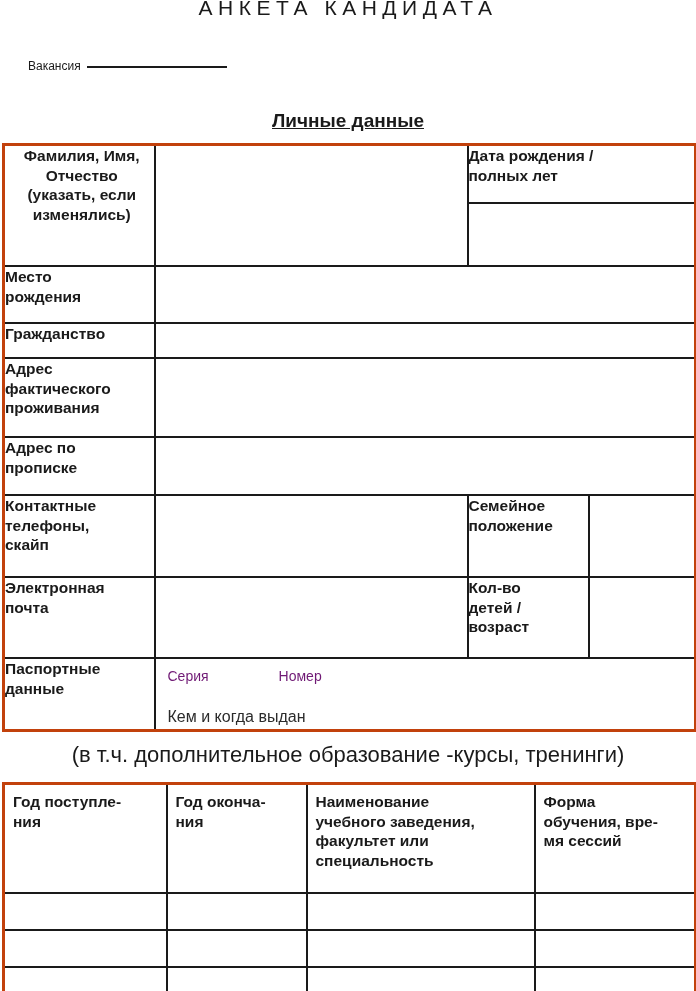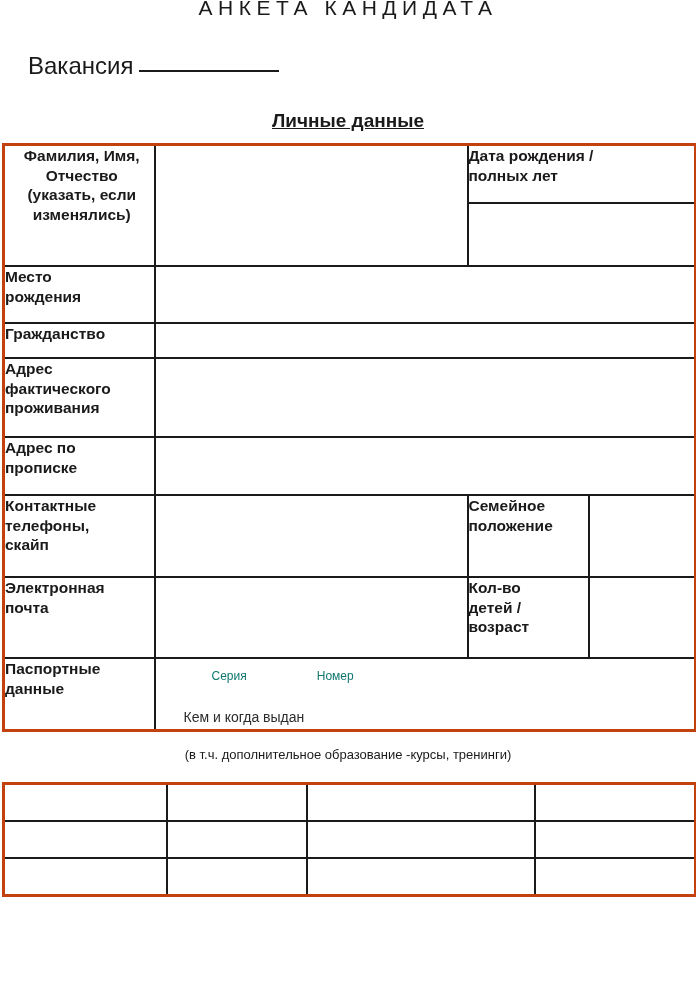--- a/index.html
+++ b/index.html
@@ -37,21 +37,21 @@
     white-space: nowrap;
   }
 
   
   .meta-line {
     position: absolute;
     top: 52px;
     left: 0;
     width: 696px;
     height: 28px;
-    font-size: 24px;
+    font-size: 12px;
     line-height: 28px;
     color: #1a1a1a;
     white-space: nowrap;
   }
   .meta-vacancy {
     position: absolute;
     left: 28px;
     top: 0;
   }
   .meta-date {
@@ -78,21 +78,21 @@
     font-weight: 700;
     line-height: 24px;
     color: #1a1a1a;
     text-decoration: underline;
   }
   .section-sub {
     position: absolute;
     left: 0;
     width: 696px;
     text-align: center;
-    font-size: 13px;
+    font-size: 22px;
     font-weight: 400;
     line-height: 22px;
     color: #1a1a1a;
   }
   #heading-personal  { top: 109px; }
   #heading-education { top: 718px; }
   #subheading-education { top: 744px; }
 
   
   .form-table {
@@ -120,34 +120,33 @@
 
   
   .passport-cell {
     position: relative;
     padding: 0;
   }
   .passport-row1 {
     position: absolute;
     top: 8px;
     left: 12px;
-    font-size: 12px;
+    font-size: 14px;
     font-weight: 400;
     line-height: 18px;
     white-space: nowrap;
-    color: #0f766e;
-    margin-left: 44px;
+    color: #701a75;
   }
   .passport-serial { display: inline-block; }
   .passport-number { display: inline-block; margin-left: 70px; }
   .passport-row2 {
     position: absolute;
     top: 49px;
-    left: 28px;
-    font-size: 14px;
+    left: 12px;
+    font-size: 16px;
     font-weight: 400;
     line-height: 18px;
     white-space: nowrap;
     color: #2b2b2b;
   }
 
   
   #table-personal {
     top: 143px;
     left: 2px;
@@ -251,20 +250,26 @@
 
   <table class="form-table" id="table-education">
     <colgroup>
       <col style="width:163px">
       <col style="width:140px">
       <col style="width:228px">
       <col style="width:161px">
     </colgroup>
     <tbody>
       <tr>
+        <td class="cell-head" style="height:94px;">Год поступле-<br>ния</td>
+        <td class="cell-head">Год оконча-<br>ния</td>
+        <td class="cell-head">Наименование<br>учебного заведения,<br>факультет или<br>специальность</td>
+        <td class="cell-head">Форма<br>обучения, вре-<br>мя сессий</td>
+      </tr>
+      <tr>
         <td class="cell-blank" style="height:35px;"></td>
         <td class="cell-blank"></td>
         <td class="cell-blank"></td>
         <td class="cell-blank"></td>
       </tr>
       <tr>
         <td class="cell-blank" style="height:35px;"></td>
         <td class="cell-blank"></td>
         <td class="cell-blank"></td>
         <td class="cell-blank"></td>

